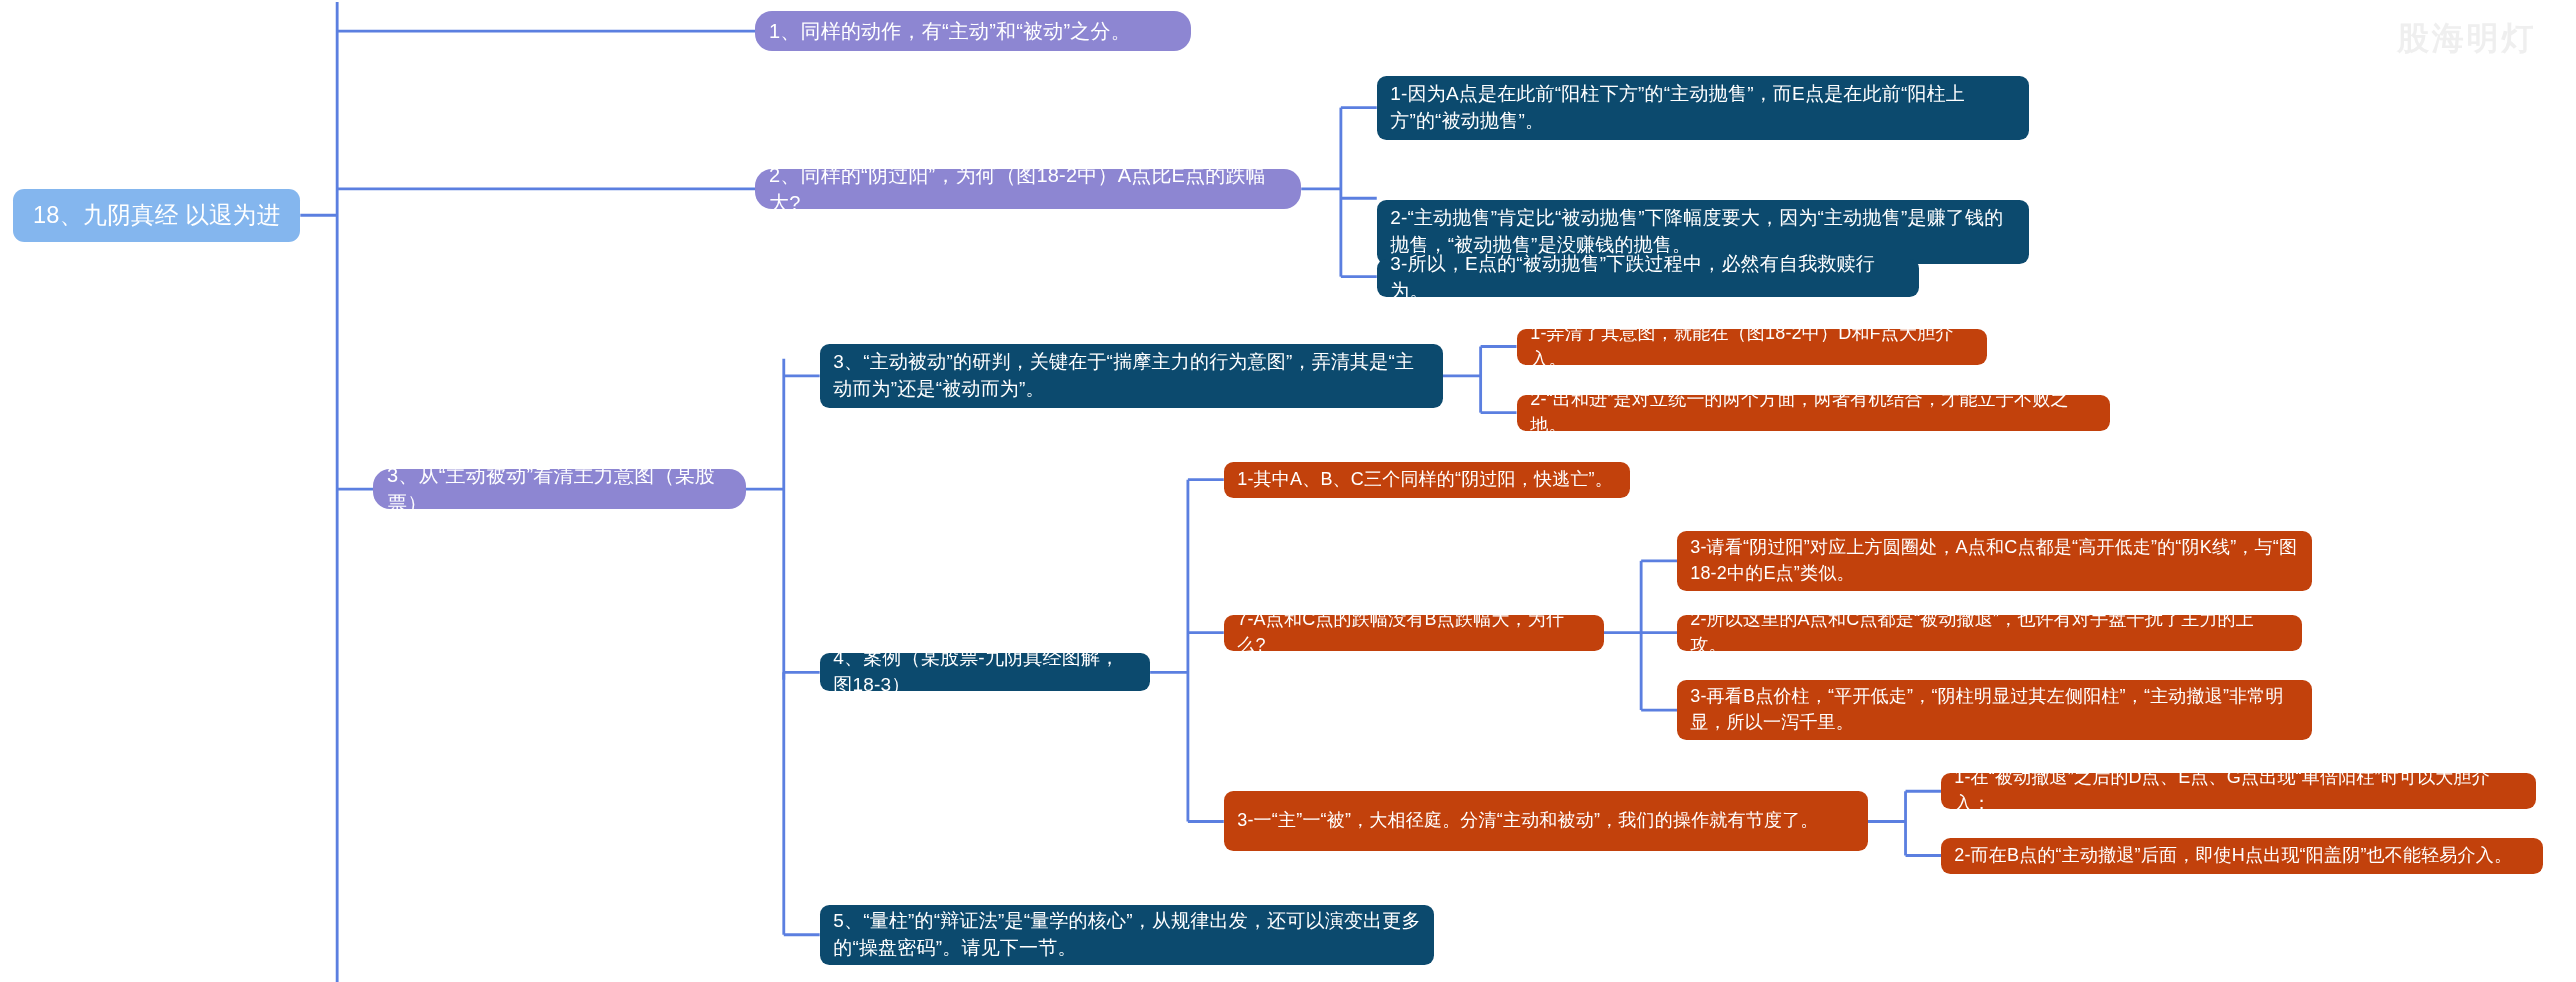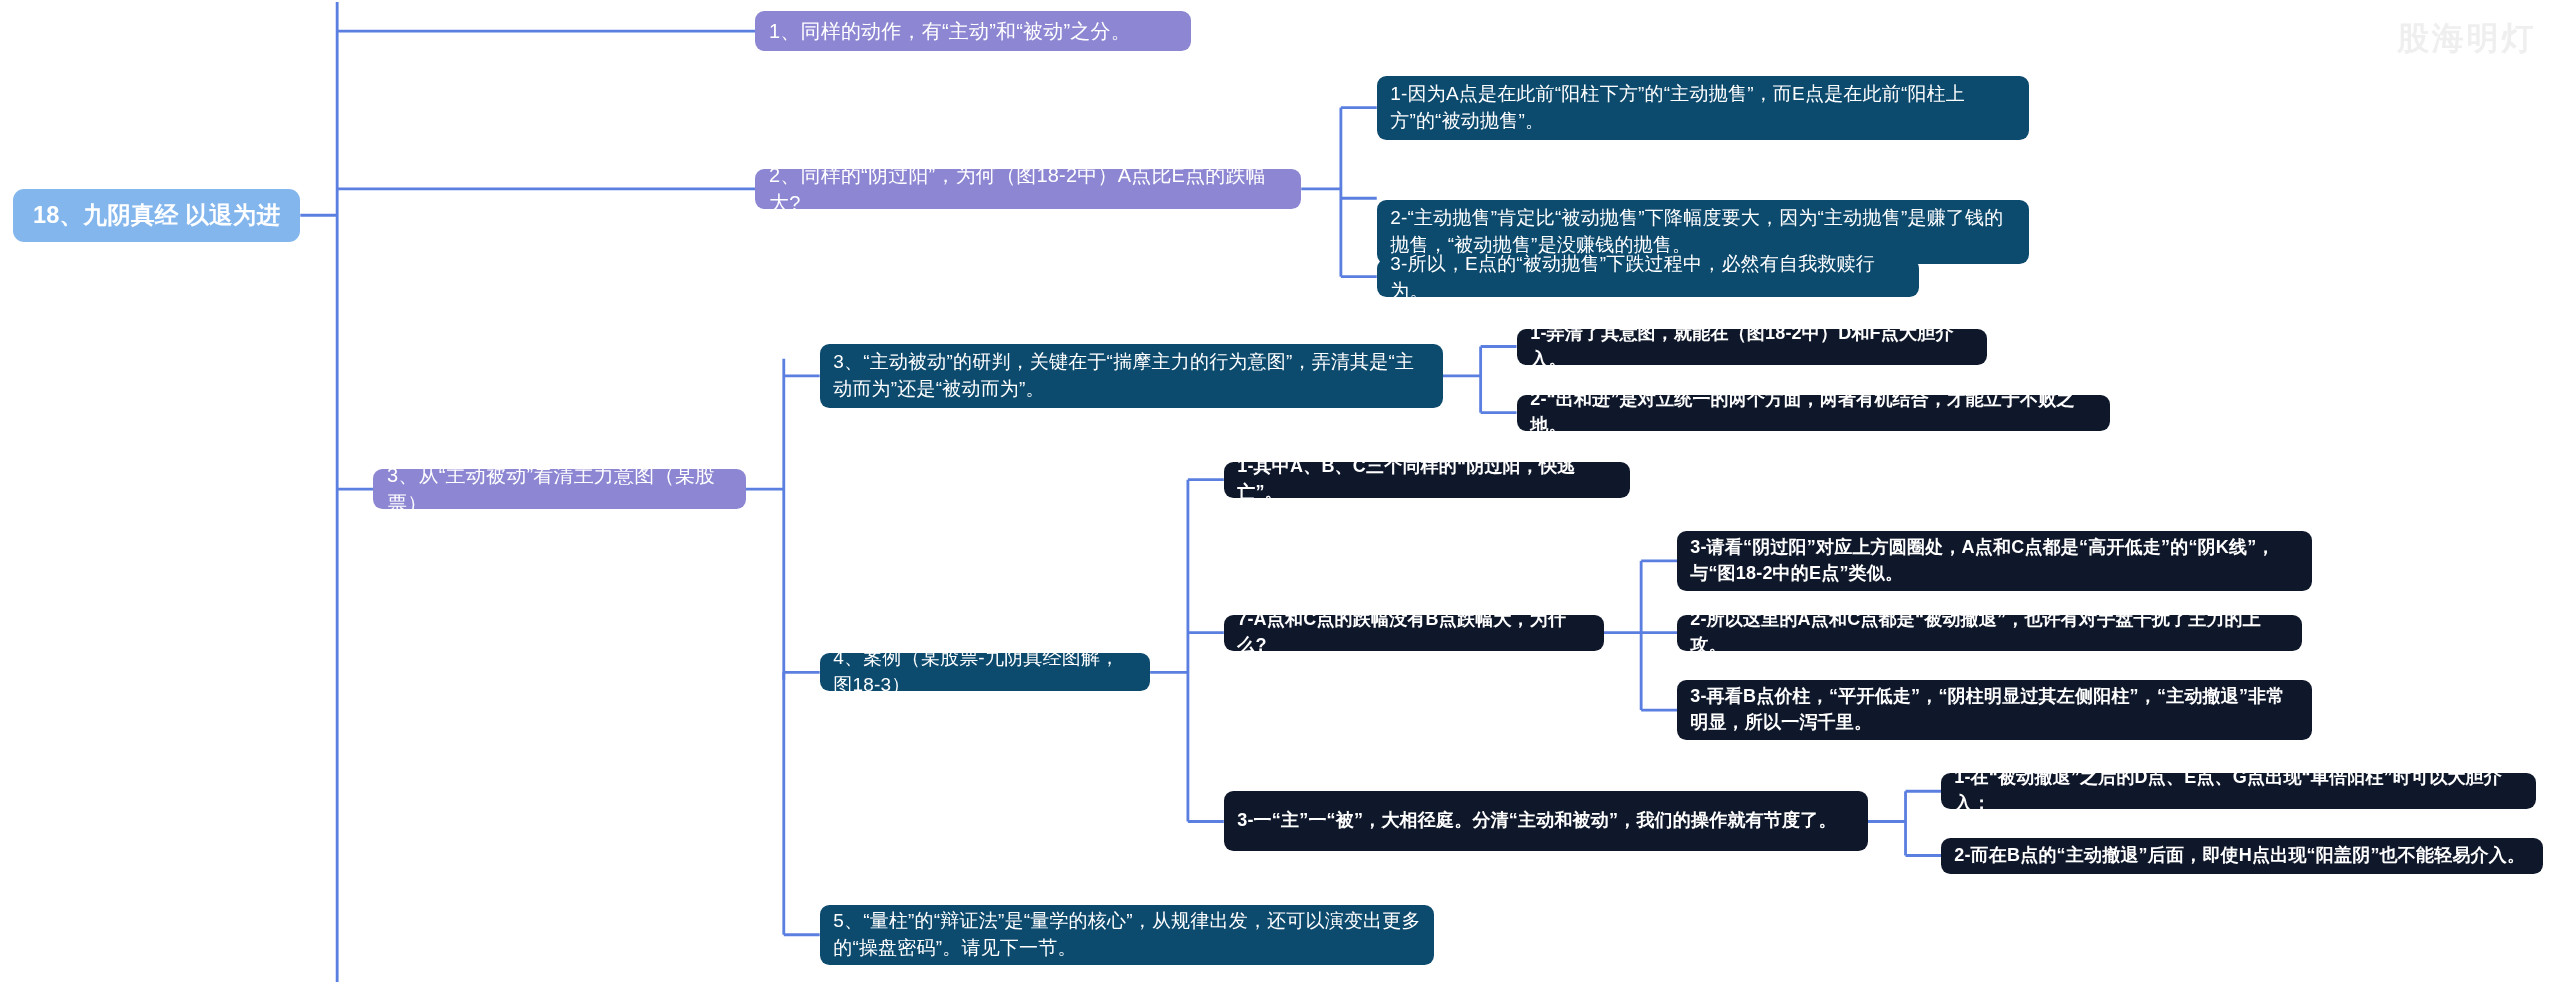--- a/index.html
+++ b/index.html
@@ -43,40 +43,40 @@
     word-break: break-all;
   }
 
   .node.root {
     background: #84b6ee;
     font-size: 23.6px;
     border-radius: 11.3px;
     padding: 7px 17px;
     justify-content: center;
     text-align: center;
-    font-weight: 700;
+    font-weight: 400;
   }
 
   .node.lvl1 {
     background: #8d86d2;
     font-size: 20px;
     padding: 8.5px 14px;
+    border-radius: 17px;
   }
 
   .node.lvl2 {
     background: #0c4a6e;
     font-size: 19px;
     padding: 8.5px 13.2px;
   }
 
   .node.lvl3 {
-    background: #0f172a;
+    background: #c2410c;
     font-size: 18px;
     padding: 7.6px 13.2px;
-    font-weight: bold;
   }
 
   .watermark {
     position: absolute;
     color: #efefef;
     font-size: 32px;
     font-weight: bold;
     letter-spacing: 2.8px;
     user-select: none;
   }

